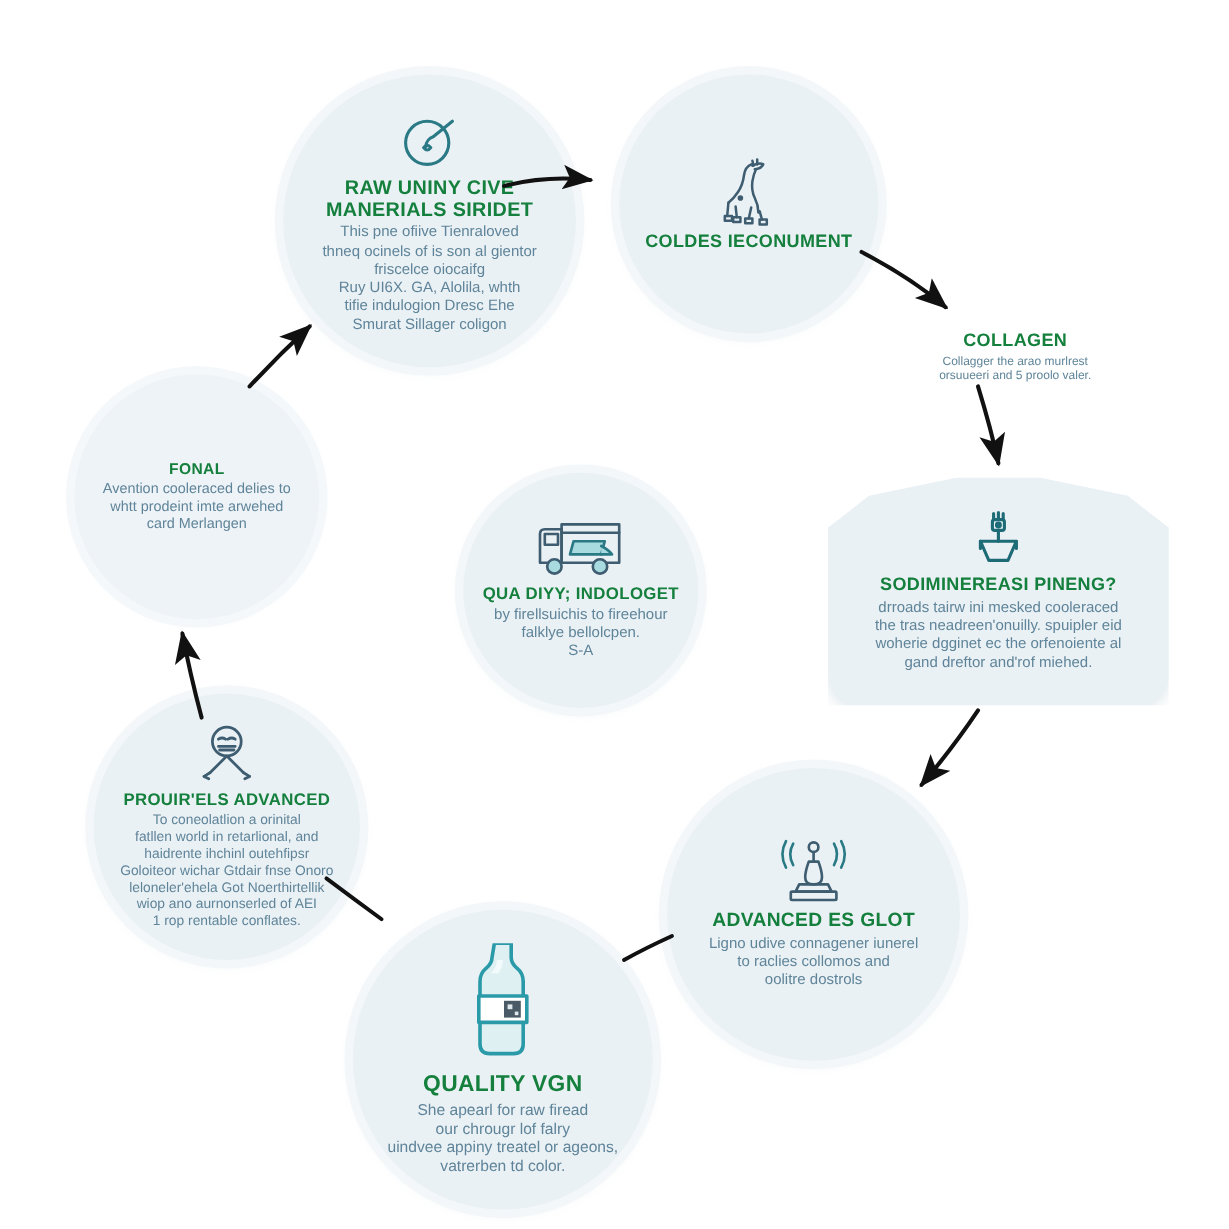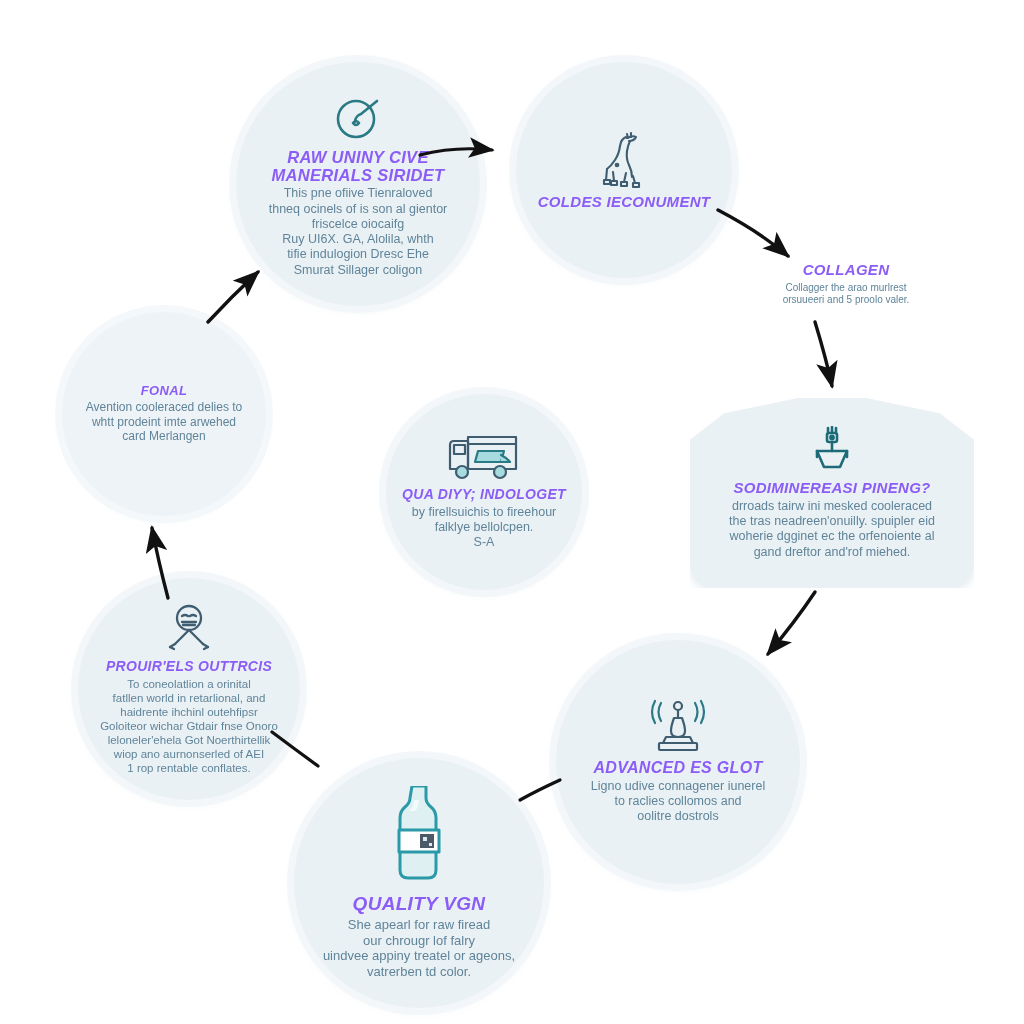--- a/index.html
+++ b/index.html
@@ -52,25 +52,24 @@
     background: #eef3f7;
     box-shadow: 0 0 0 7px #f5f8fa, 0 2px 8px rgba(150,175,195,0.18);
   }
   .node-icon {
     display: block;
     line-height: 0;
     margin-bottom: 4px;
   }
   .node-title {
     font-weight: bold;
-    color: #8b5cf6;
+    color: #15803d;
     letter-spacing: 0.3px;
     line-height: 1.1;
     margin-bottom: 2px;
-    font-style: italic;
   }
   .node-body {
     color: #5f8499;
     line-height: 1.22;
   }
 
   
   #node-raw-materials   { left: 236px; top: 62px;  width: 244px; height: 244px; }
   #node-raw-materials .node-title { font-size: 16.5px; }
   #node-raw-materials .node-body  { font-size: 12.5px; }
@@ -102,21 +101,21 @@
   #node-delivery        { left: 386px; top: 394px; width: 196px; height: 196px; }
   #node-delivery .node-title { font-size: 14px; }
   #node-delivery .node-body  { font-size: 12.5px; }
 
   
   .float-label {
     position: absolute;
     text-align: center;
     z-index: 3;
   }
-  #label-collagen { left: 726px; top: 262px; width: 240px; }
+  #label-collagen { left: 726px; top: 276px; width: 240px; }
   #label-collagen .node-title { font-size: 15px; margin-bottom: 3px; }
   #label-collagen .node-body  { font-size: 10px; }
 </style>
 </head>
 <body>
 
 <div id="canvas">
 
   <svg class="arrow-layer" viewBox="0 0 1024 1024">
     <defs>
@@ -240,21 +239,21 @@
     <span class="node-icon">
       <svg width="52" height="52" viewBox="0 0 52 52" fill="none" stroke="#3f5d70" stroke-width="2.3" stroke-linecap="round" stroke-linejoin="round">
         <circle cx="26" cy="15" r="12"></circle>
         <path d="M19 13 q 3 -2 6 0 M27 13 q 3 -2 6 0"></path>
         <path d="M19 19 h 14 M20 22 h 12"></path>
         <path d="M26 27 l -14 14 M26 27 l 14 14"></path>
         <path d="M12 41 l -5 3 M40 41 l 5 3"></path>
         <path d="M7 44 l 4 2 M45 44 l -4 2"></path>
       </svg>
     </span>
-    <div class="node-title">PROUIR'ELS OUTTRCIS</div>
+    <div class="node-title">PROUIR'ELS ADVANCED</div>
     <div class="node-body" style="white-space:pre-line;">To coneolatlion a orinital
 fatllen world in retarlional, and
 haidrente ihchinl outehfipsr
 Goloiteor wichar Gtdair fnse Onoro
 leloneler'ehela Got Noerthirtellik
 wiop ano aurnonserled of AEI
 1 rop rentable conflates.</div>
   </div>
 
   <div class="node circle faded" id="node-final">

